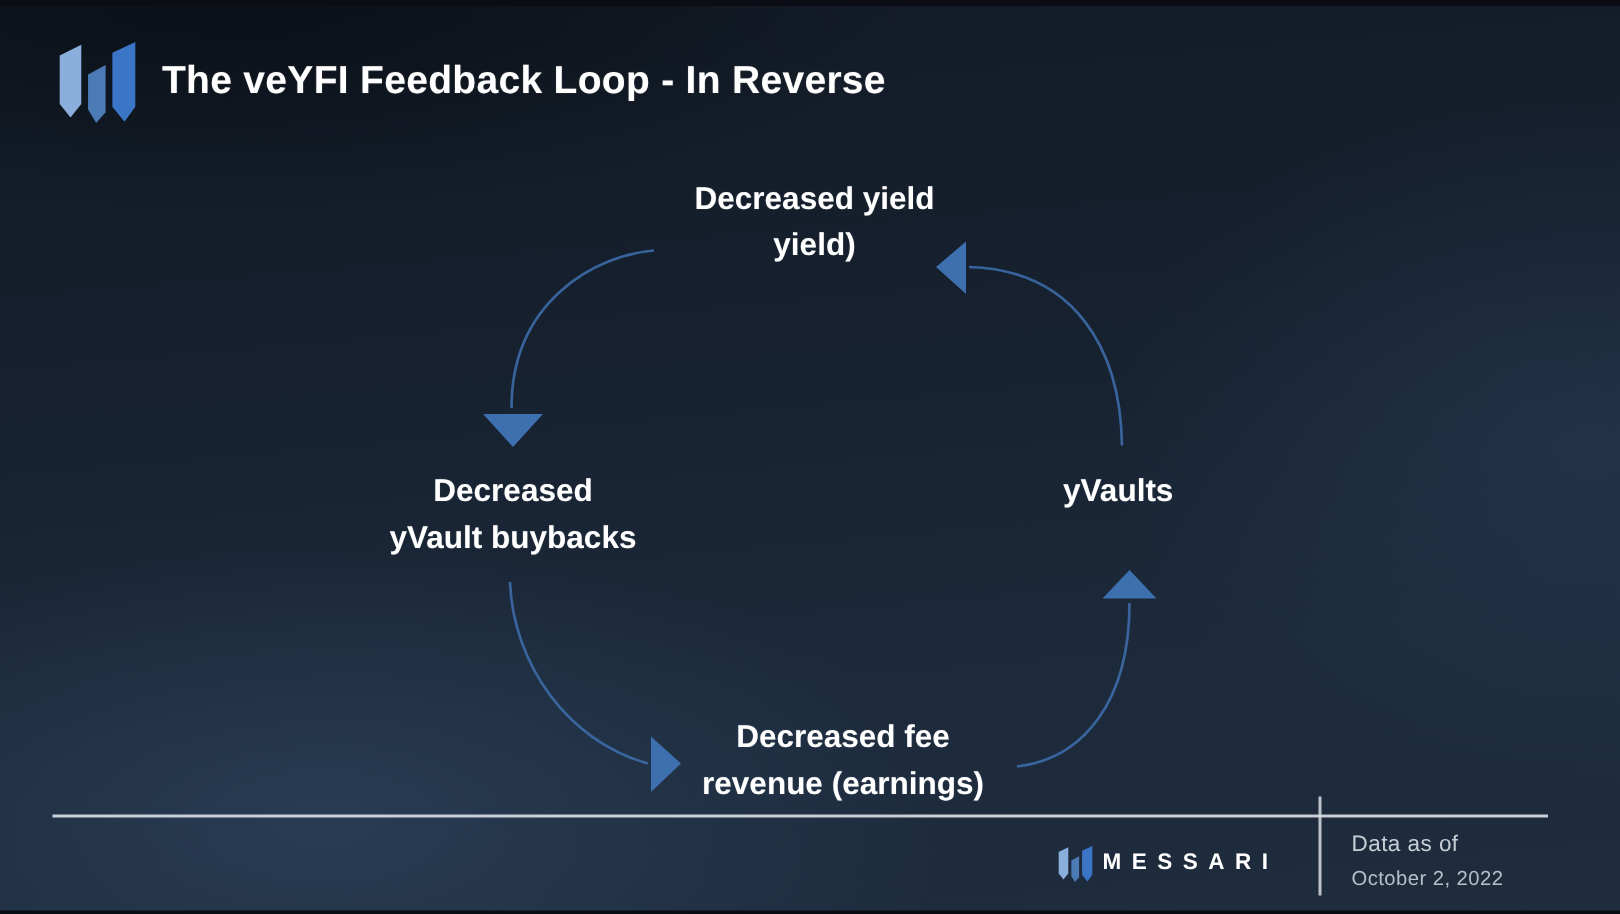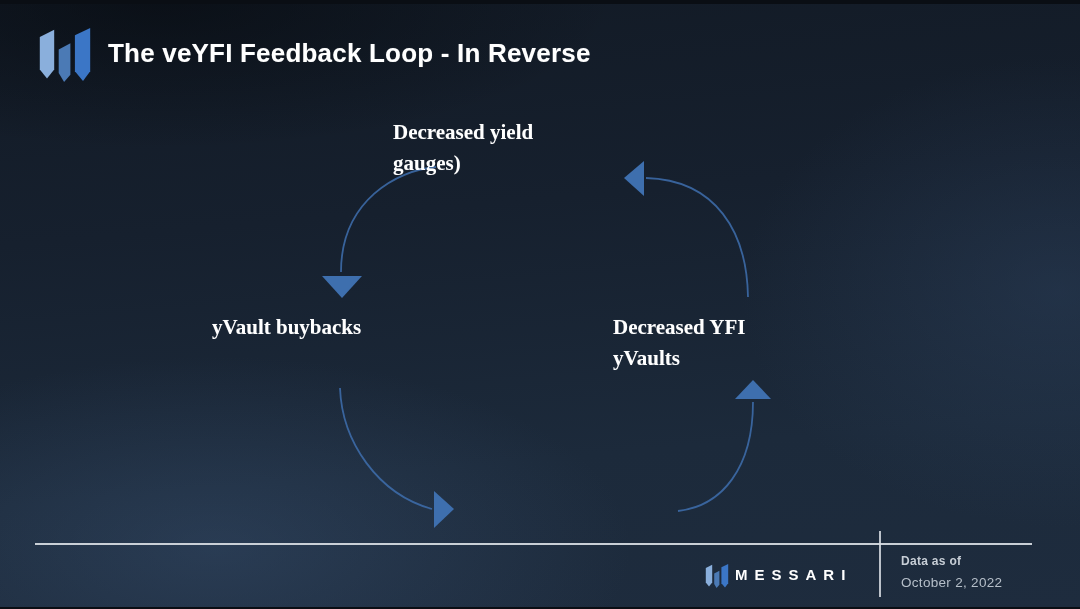--- a/index.html
+++ b/index.html
@@ -23,40 +23,39 @@
     position:absolute;left:108px;top:38px;margin:0;
     font-size:26px;font-weight:bold;letter-spacing:.2px;color:var(--text,#fff);
     text-shadow:0 0 1px rgba(255,255,255,.25);
   }
 
   
   .arrow-layer{position:absolute;left:0;top:0;width:1080px;height:609px;}
   .arrow-layer path{stroke:var(--arrow,#3e6fae);stroke-width:1.8;fill:none;stroke-opacity:.85;}
   .arrow-layer polygon{fill:var(--arrow,#3e6fae);}
   .node{
-    position:absolute;
+    position:absolute;text-align:center;
     font-size:21px;line-height:31px;font-weight:600;color:var(--text,#fff);
     text-shadow:0 0 1px rgba(255,255,255,.2);
-    font-family:Liberation Serif, serif;
   }
   .node-top{left:393px;top:117px;width:300px;}
   .node-left{left:212px;top:312px;width:260px;}
   .node-right{left:613px;top:312px;width:265px;}
   .node-bottom{left:407px;top:476px;width:310px;}
 
   
   .footer-rule{position:absolute;left:35px;top:543px;width:997px;height:2px;background:var(--rule,#d8dde3);opacity:.92;}
   .footer-divider{position:absolute;left:879px;top:531px;width:2px;height:66px;background:var(--rule,#d8dde3);opacity:.85;}
   .logo-small{position:absolute;left:705px;top:563px;width:24px;height:26px;}
   .wordmark{
     position:absolute;left:735px;top:566px;
     font-size:15px;font-weight:bold;letter-spacing:7px;color:var(--text,#fff);
   }
   .data-as-of{position:absolute;left:901px;top:554px;}
-  .data-as-of .label{font-size:12px;font-weight:bold;color:#c7ced6;letter-spacing:.3px;}
+  .data-as-of .label{font-size:15px;font-weight:normal;color:#c7ced6;letter-spacing:.3px;}
   .data-as-of .date{font-size:13.5px;font-weight:normal;color:#b6bfc9;margin-top:7px;letter-spacing:.3px;}
 </style>
 </head>
 <body>
 
 <div class="slide">
   <div class="edge-strip top"></div>
 
   <svg class="logo-big" viewBox="0 0 60 64" aria-hidden="true">
     <defs>
@@ -76,29 +75,31 @@
     <path d="M 340 388 C 342 442, 378 494, 432 509"></path>
     <polygon points="434,491 434,528 454,509"></polygon>
     <path d="M 678 511 C 722 506, 753 468, 753 402"></path>
     <polygon points="735,399 771,399 753,380"></polygon>
     <path d="M 748 297 C 747 232, 716 180, 646 178"></path>
     <polygon points="644,161 644,196 624,178"></polygon>
   </svg>
 
   <div class="node node-top">
     <div>Decreased yield</div>
-    <div>gauges)</div>
+    <div>yield)</div>
   </div>
   <div class="node node-left">
+    <div>Decreased</div>
     <div>yVault buybacks</div>
   </div>
   <div class="node node-bottom">
+    <div>Decreased fee</div>
+    <div>revenue (earnings)</div>
   </div>
   <div class="node node-right">
-    <div>Decreased YFI</div>
     <div>yVaults</div>
   </div>
 
   <div class="footer-rule"></div>
   <svg class="logo-small" viewBox="0 0 60 64" aria-hidden="true">
     <use href="#messari-mark"></use>
   </svg>
   <div class="wordmark">MESSARI</div>
   <div class="footer-divider"></div>
   <div class="data-as-of">

